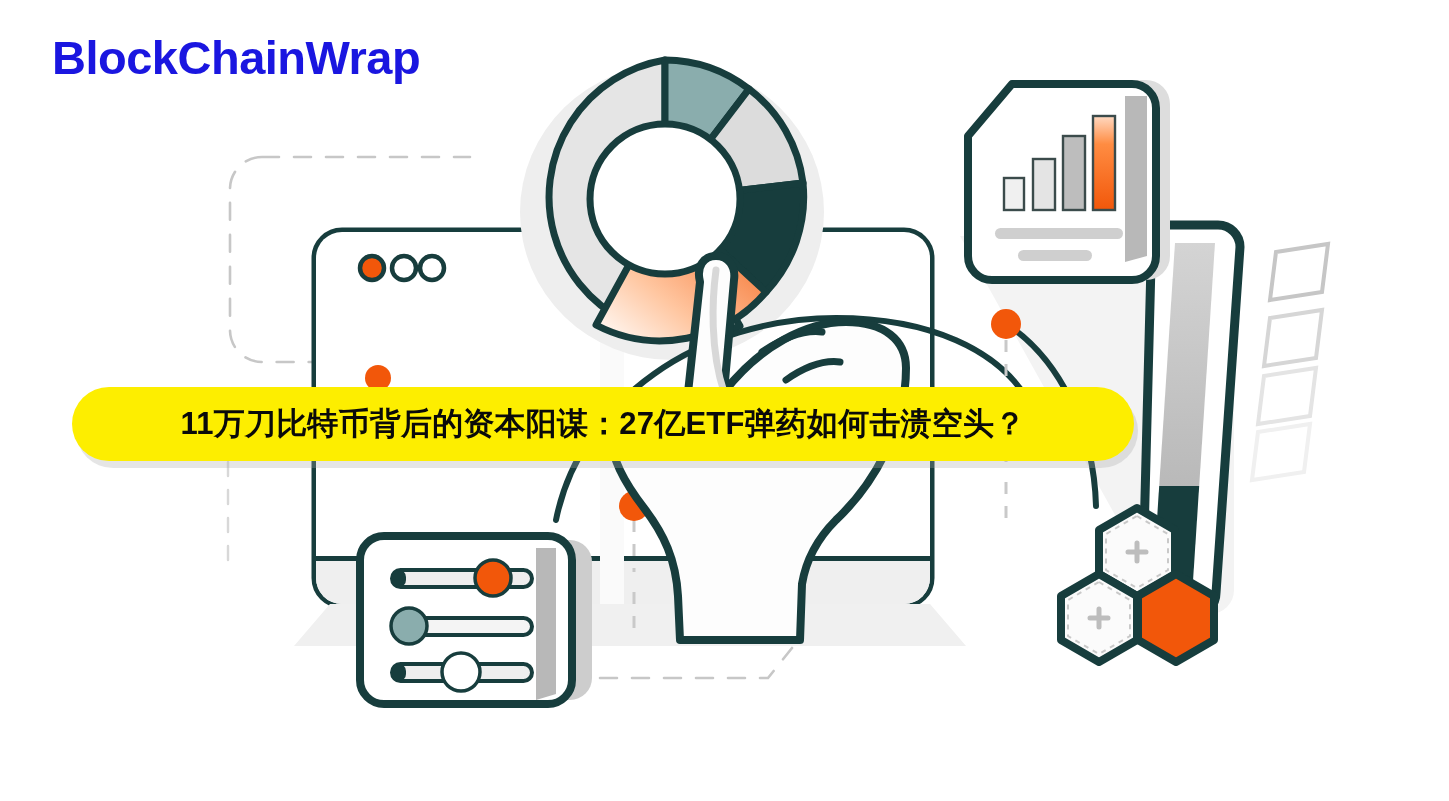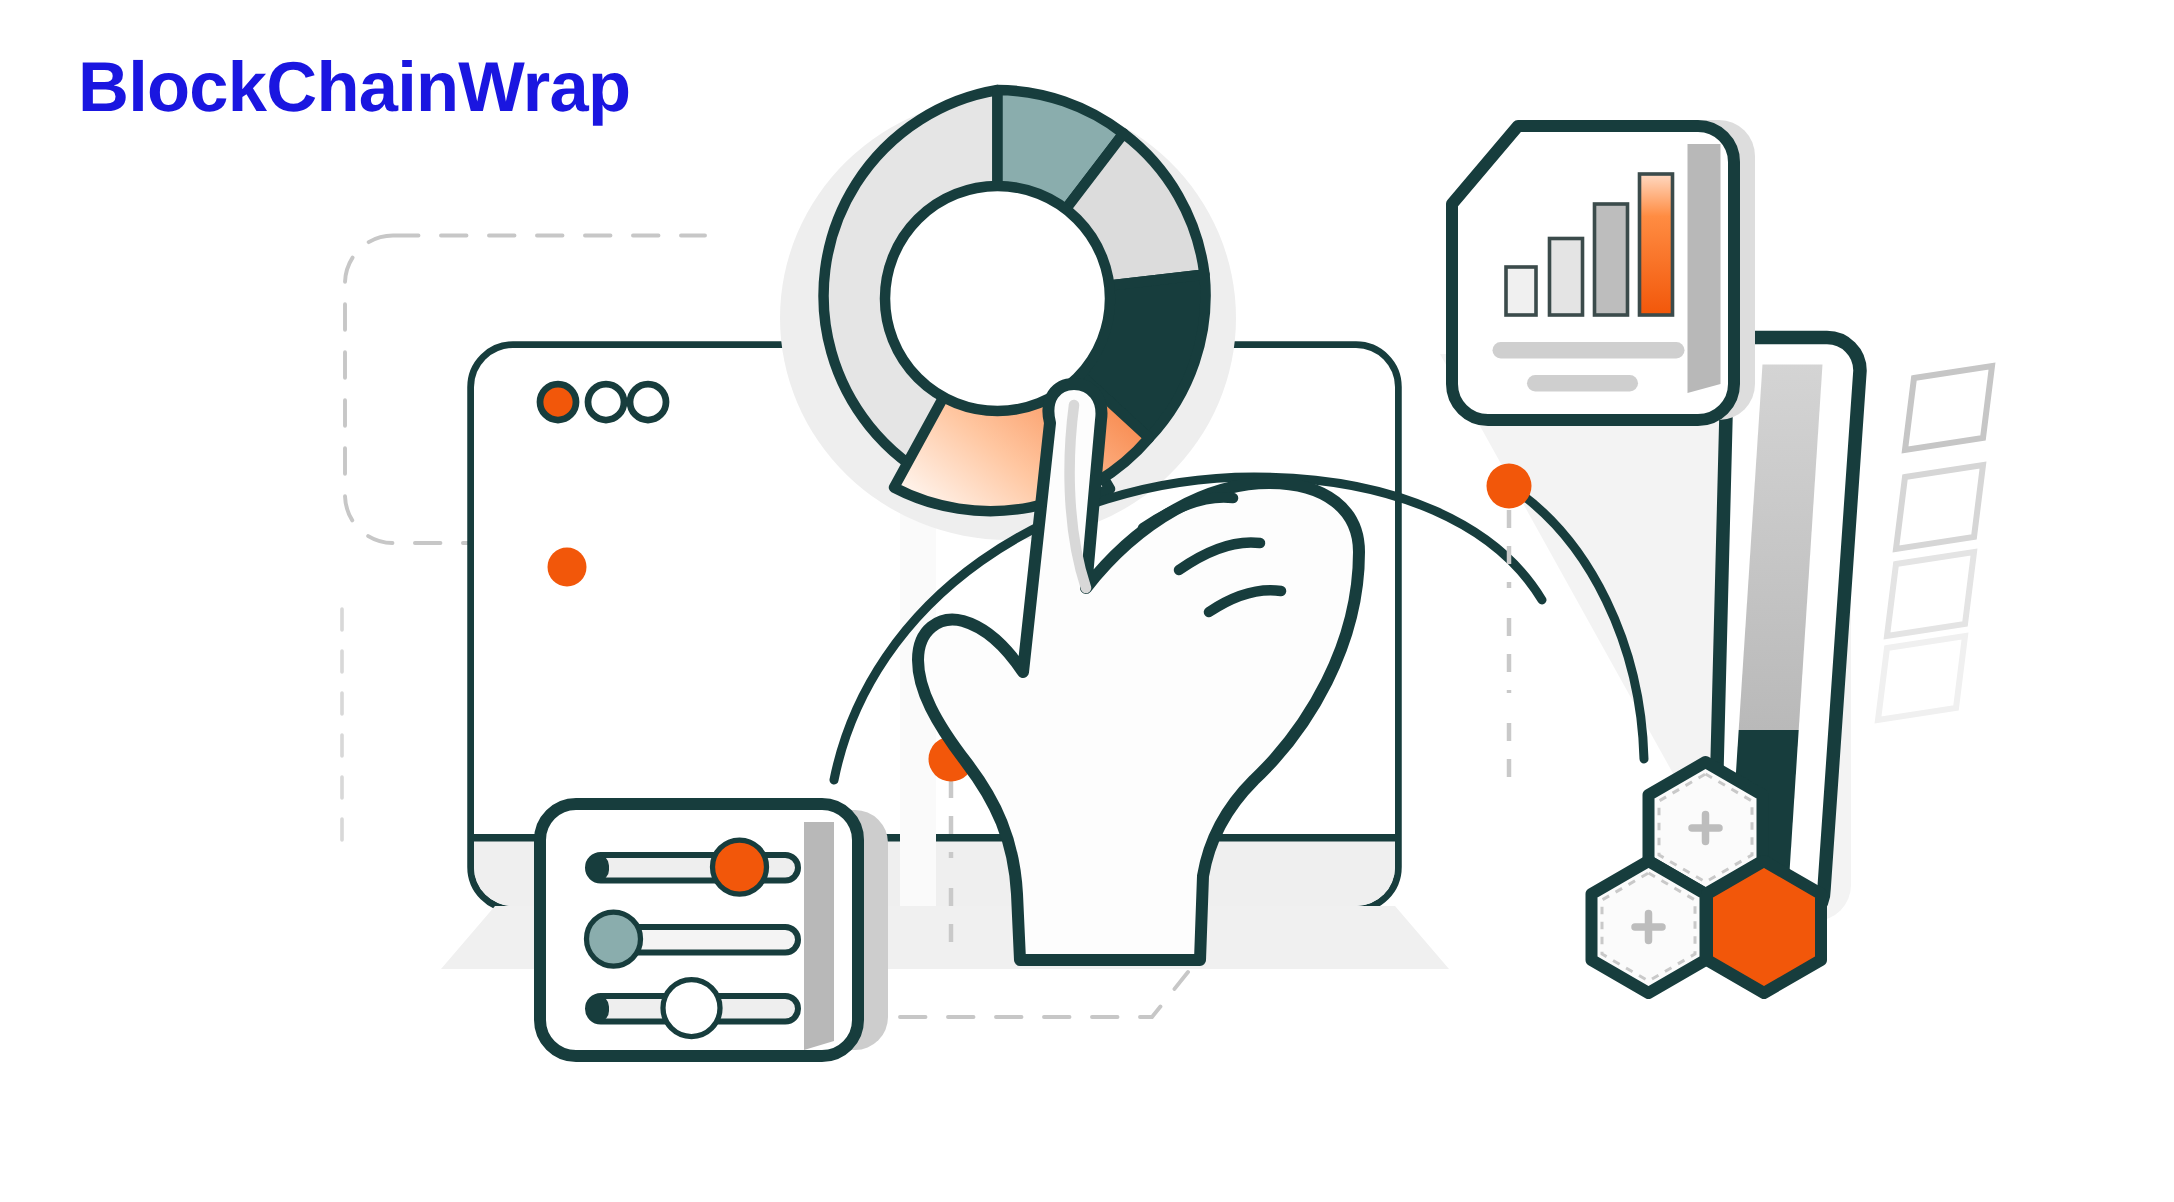--- a/index.html
+++ b/index.html
@@ -233,14 +233,17 @@
       </g>
 
       <g>
         <path d="M1176,574 l38,22 l0,44 l-38,22 l-38,-22 l0,-44 z" fill="#f2570a" stroke="#173d3d" stroke-width="8" stroke-linejoin="round"></path>
       </g>
     </g>
   </svg>
 
   <div id="logo">BlockChainWrap</div>
 
+  <div id="banner">
+    <span id="banner-text">11万刀比特币背后的资本阳谋：27亿ETF弹药如何击溃空头？</span>
+  </div>
 
 </div>
 
 </body></html>

